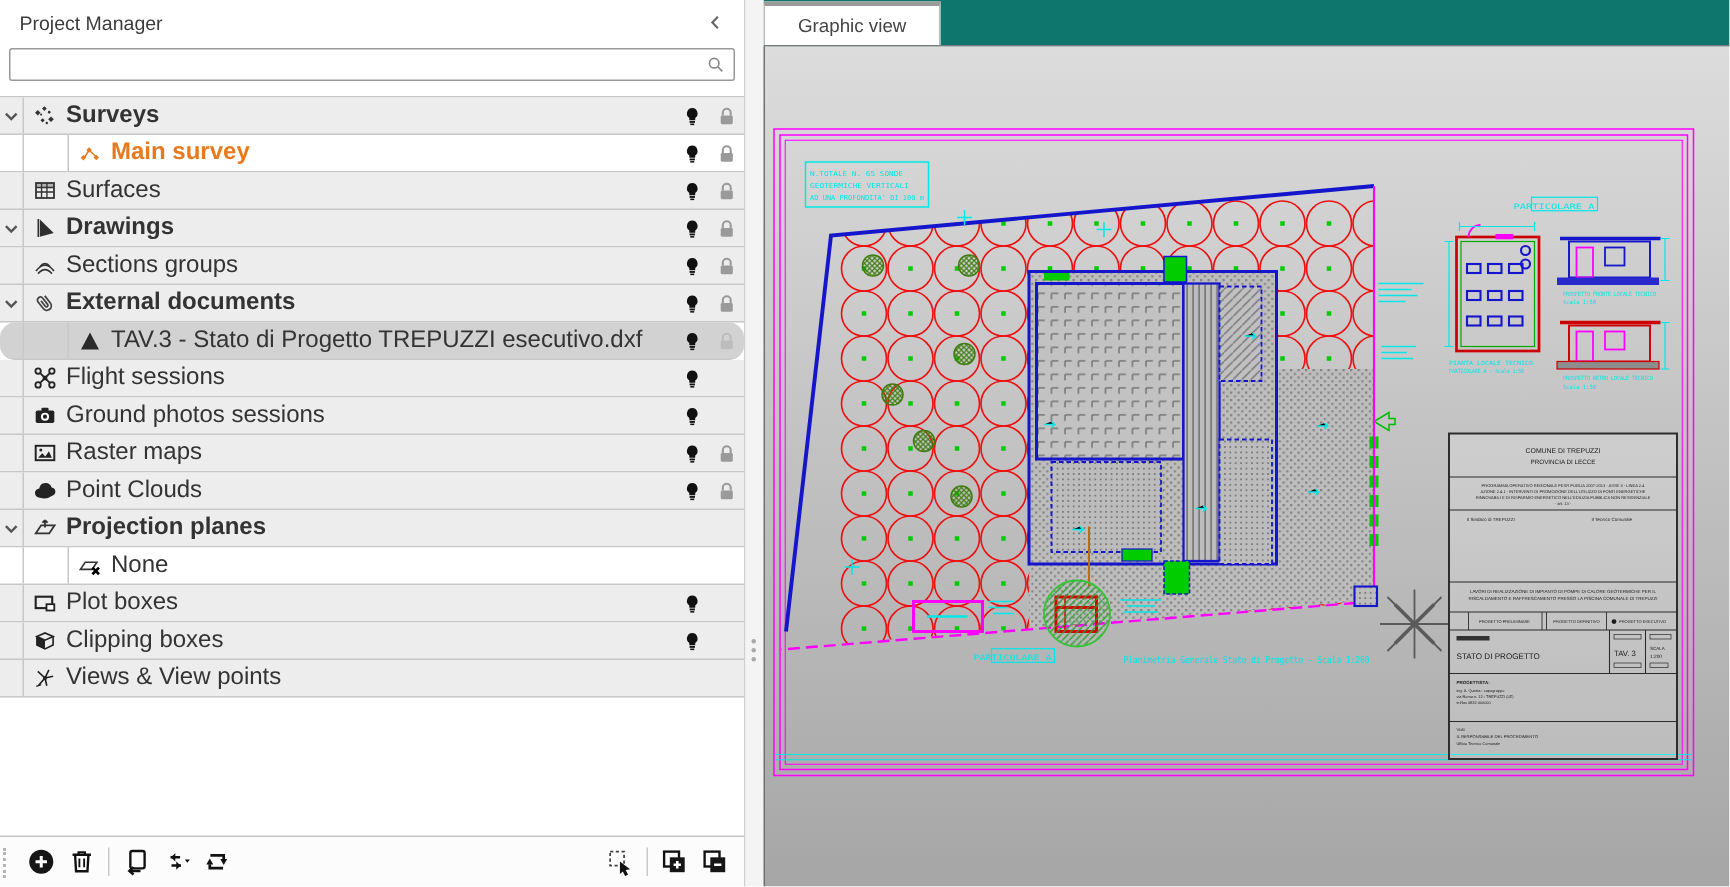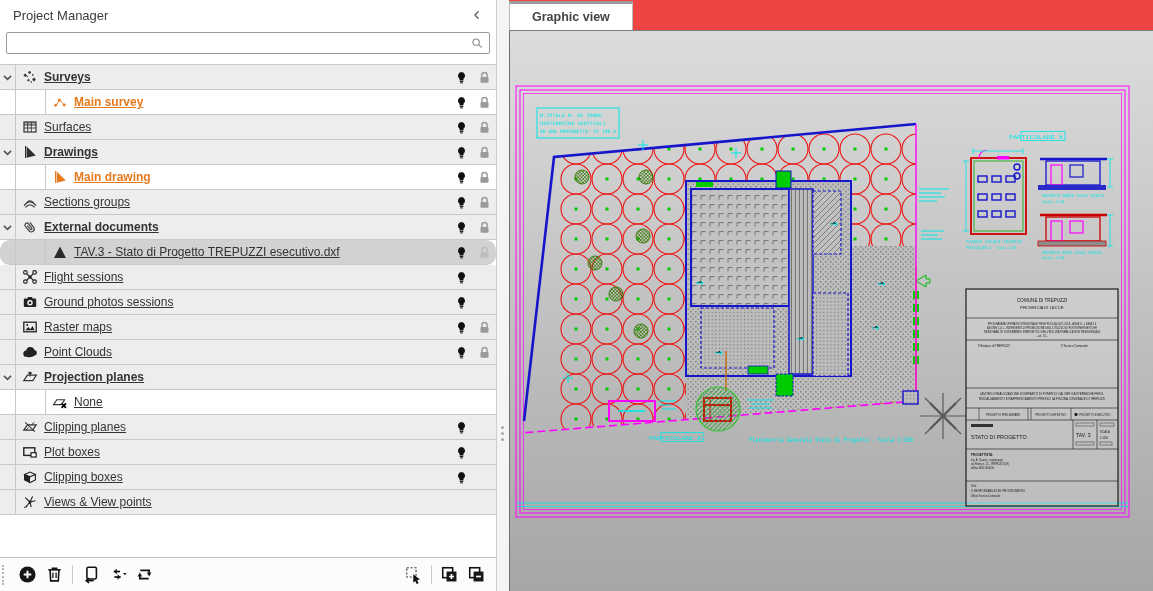--- a/index.html
+++ b/index.html
@@ -13,39 +13,39 @@
   .search-wrap{position:relative;padding:2px 6px 4px 6px;flex:none;}
   .search-wrap input{width:100%;height:22px;box-sizing:border-box;border:1px solid #9a9a9a;border-radius:2px;padding:0 22px 0 6px;font-size:12px;outline:none;}
   .search-icon{position:absolute;right:12px;top:6px;width:14px;height:14px;}
   .tree-wrap{flex:1;overflow:hidden;margin-top:6px;border-top:1px solid #c8c8c8;}
   .row{display:flex;align-items:center;height:25px;box-sizing:border-box;border-bottom:1px solid #c8c8c8;background:#ededed;cursor:default;}
   .row.leafchild{background:#fff;}
   .row.selected{background:#d2d2d2;border-radius:10px;}
   .g0{width:15px;height:100%;border-right:1px solid #c8c8c8;flex:none;display:flex;align-items:center;justify-content:center;}
   .g1{width:29px;height:100%;border-right:1px solid #c8c8c8;flex:none;}
   .ticon{width:16px;height:16px;margin:0 6px 0 6px;flex:none;}
-  .tlabel{font-size:12px;color:#333;white-space:nowrap;text-decoration:underline;}
+  .tlabel{font-size:16px;color:#333;white-space:nowrap;}
   .row.group .tlabel{font-weight:bold;}
   .row.orange .tlabel{color:#e87a1e;font-weight:bold;}
   .sw{flex:1;}
   .cell{width:23px;flex:none;display:flex;justify-content:center;align-items:center;}
   .cell svg{width:15px;height:15px;}
   .panel-toolbar{height:33px;flex:none;border-top:1px solid #c4c4c4;background:#fcfcfc;display:flex;align-items:center;padding:0 6px 0 2px;}
   .grip{width:4px;height:20px;border-left:2px dotted #b5b5b5;margin-right:6px;}
   .tbtn{width:27px;height:27px;display:flex;align-items:center;justify-content:center;cursor:pointer;}
   .tbtn svg{width:19px;height:19px;}
   .tsep{width:1px;height:19px;background:#c9c9c9;margin:0 4px;}
   .tspace{flex:1;}
   
   .splitter{width:12px;flex:none;background:#f4f4f4;position:relative;cursor:col-resize;}
   .splitter .dots{position:absolute;left:4px;top:72%;width:3px;}
   .splitter .dots i{display:block;width:3px;height:3px;background:#a9a9a9;border-radius:50%;margin-bottom:3px;}
   
   .right{flex:1;display:flex;flex-direction:column;min-width:0;}
-  .tabbar{height:30px;flex:none;background:#ef4444;display:flex;align-items:flex-end;border-bottom:1px solid #7c7c7c;font-weight:bold;}
+  .tabbar{height:30px;flex:none;background:#0f766e;display:flex;align-items:flex-end;border-bottom:1px solid #7c7c7c;}
   .tab{height:29px;box-sizing:border-box;background:#fff;border-left:1px solid #b9b9b9;border-right:1px solid #b9b9b9;border-top:3px solid #9b9b9b;
        display:flex;align-items:center;padding:0 22px;font-size:12.5px;color:#444;cursor:pointer;}
   .canvas{flex:1;position:relative;background:linear-gradient(#dcdcdc,#a6a6a6);border-left:1px solid #6f6f6f;box-sizing:border-box;overflow:hidden;}
   .canvas svg{position:absolute;left:0;top:0;}
   text.cad{font-family:"DejaVu Sans Mono",monospace;fill:#00e8e8;}
   text.tb{font-family:"Liberation Sans",sans-serif;fill:#1a1a1a;}
 </style>
 </head>
 <body>
 
@@ -171,43 +171,20 @@
                 <rect x="6.6" y="13.2" width="2.8" height="1.1" fill="#111"></rect>
               </svg>
             </span>
             <span class="cell">
               <svg viewBox="0 0 16 16">
                 <path d="M5.2 7.4V5.5a2.8 2.8 0 0 1 5.6 0v1.9" fill="none" stroke="#9a9a9a" stroke-width="1.5"></path>
                 <rect x="3.7" y="7.4" width="8.6" height="6.2" rx="1" fill="#9a9a9a"></rect>
               </svg>
             </span>
           </div>
-          <div class="row leafchild orange">
-            <div class="g0"></div>
-            <div class="g1"></div>
-            <span class="ticon"><svg viewBox="0 0 16 16">
-                <path d="M4.6 2.4v11.4l9.2-2.4z" fill="#e87a1e"></path>
-                <rect x="3" y="2" width="1.1" height="12" fill="#e87a1e"></rect>
-              </svg></span>
-            <span class="tlabel">Main drawing</span>
-            <span class="sw"></span>
-            <span class="cell">
-              <svg viewBox="0 0 16 16">
-                <path d="M8 2.2a3.9 3.9 0 0 0-2.1 7.1v1.5h4.2V9.3A3.9 3.9 0 0 0 8 2.2z" fill="#111"></path>
-                <rect x="6.1" y="11.4" width="3.8" height="1.3" fill="#111"></rect>
-                <rect x="6.6" y="13.2" width="2.8" height="1.1" fill="#111"></rect>
-              </svg>
-            </span>
-            <span class="cell">
-              <svg viewBox="0 0 16 16">
-                <path d="M5.2 7.4V5.5a2.8 2.8 0 0 1 5.6 0v1.9" fill="none" stroke="#9a9a9a" stroke-width="1.5"></path>
-                <rect x="3.7" y="7.4" width="8.6" height="6.2" rx="1" fill="#9a9a9a"></rect>
-              </svg>
-            </span>
-          </div>
           <div class="row">
             <div class="g0"></div>
             <span class="ticon"><svg viewBox="0 0 16 16">
                 <g fill="none" stroke="#333" stroke-width="1.1">
                   <path d="M2 11.6q6-7.6 12 0"></path>
                   <path d="M3.4 13.4q4.6-5.4 9.2 0"></path>
                   <path d="M4.6 8.8q3.4-4.2 6.8 0"></path>
                 </g>
               </svg></span>
             <span class="tlabel">Sections groups</span>
@@ -377,38 +354,20 @@
           <div class="row leafchild">
             <div class="g0"></div>
             <div class="g1"></div>
             <span class="ticon"><svg viewBox="0 0 16 16">
                 <path d="M1.6 10.6 4.8 5.8h7.8L9.4 10.6z" fill="none" stroke="#333" stroke-width="1.1"></path>
                 <path d="M9.6 9.4 14 13.8M14 9.4l-4.4 4.4" stroke="#000" stroke-width="1.8" fill="none"></path>
               </svg></span>
             <span class="tlabel">None</span>
             <span class="sw"></span>
             <span class="cell"></span>
-            <span class="cell"></span>
-          </div>
-          <div class="row">
-            <div class="g0"></div>
-            <span class="ticon"><svg viewBox="0 0 16 16">
-                <path d="M1.8 11.2 5.4 5.8h8.8l-3.6 5.4z" fill="none" stroke="#333" stroke-width="1.2"></path>
-                <path d="M3.2 3.4 12.8 12.6" stroke="#333" stroke-width="1.1"></path>
-                <path d="M12.2 3.2 9.4 6M6.4 8.8l-2.2 2" stroke="#333" stroke-width="1"></path>
-              </svg></span>
-            <span class="tlabel">Clipping planes</span>
-            <span class="sw"></span>
-            <span class="cell">
-              <svg viewBox="0 0 16 16">
-                <path d="M8 2.2a3.9 3.9 0 0 0-2.1 7.1v1.5h4.2V9.3A3.9 3.9 0 0 0 8 2.2z" fill="#111"></path>
-                <rect x="6.1" y="11.4" width="3.8" height="1.3" fill="#111"></rect>
-                <rect x="6.6" y="13.2" width="2.8" height="1.1" fill="#111"></rect>
-              </svg>
-            </span>
             <span class="cell"></span>
           </div>
           <div class="row">
             <div class="g0"></div>
             <span class="ticon"><svg viewBox="0 0 16 16">
                 <rect x="1.8" y="3.8" width="11" height="7.6" fill="none" stroke="#222" stroke-width="1.4"></rect>
                 <rect x="9" y="8.8" width="5.2" height="4.2" fill="#fff" stroke="#222" stroke-width="1.2"></rect>
               </svg></span>
             <span class="tlabel">Plot boxes</span>
             <span class="sw"></span>

